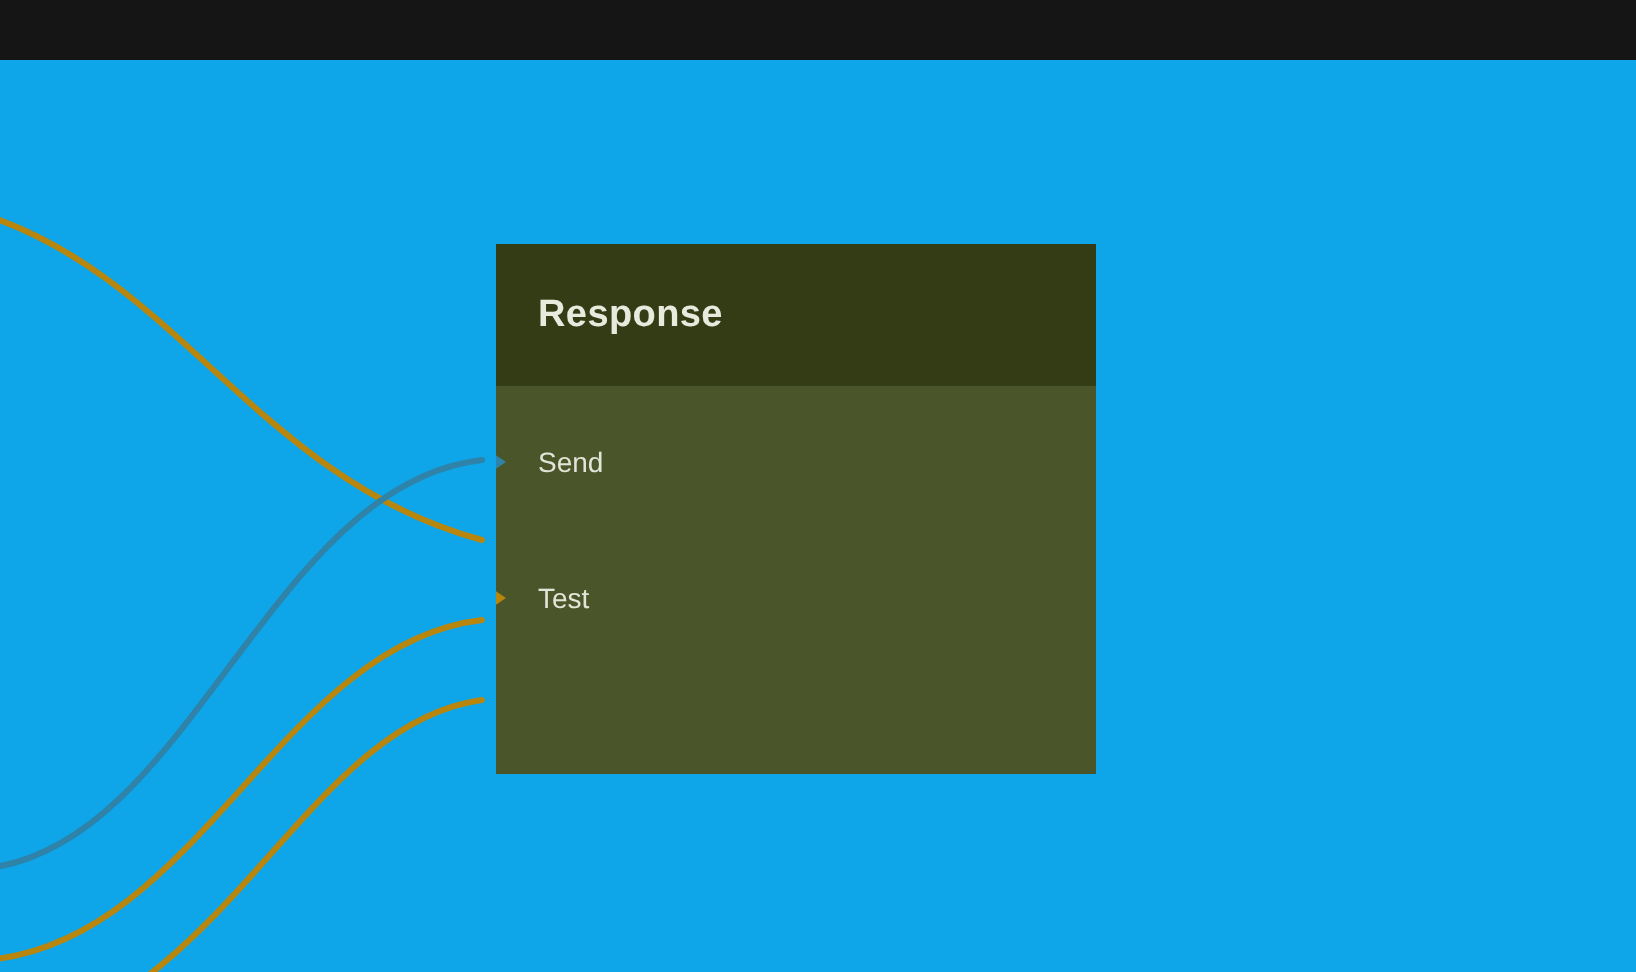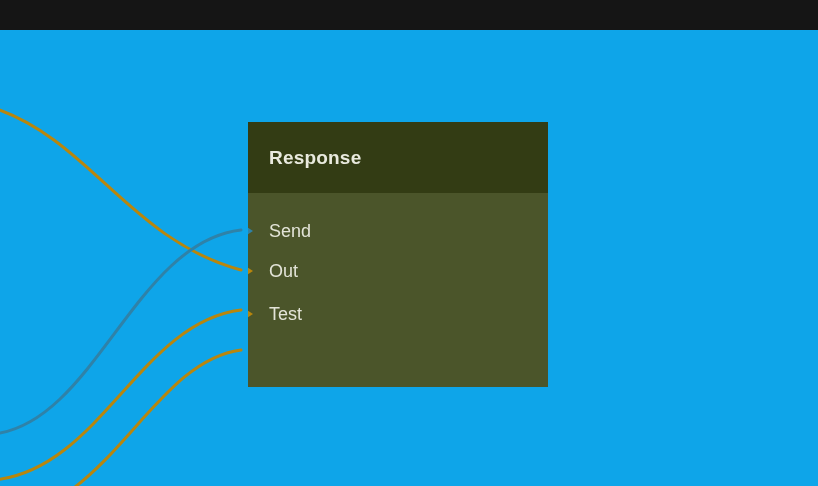--- a/index.html
+++ b/index.html
@@ -54,21 +54,21 @@
   }
   .port-row {
     position: absolute;
     left: 0;
     height: 20px;
     display: flex;
     align-items: center;
     width: 100%;
   }
   .port-label {
-    font-size: 18px;
+    font-size: 14px;
     color: #e3e4d8;
     line-height: 20px;
     margin-left: 21px;
     white-space: nowrap;
     text-align: right;
   }
   .port-arrow {
     position: absolute;
     width: 0;
     height: 0;
@@ -108,26 +108,22 @@
       <span class="node-title" style="color: rgb(233, 234, 222);">Response</span>
     </div>
 
     <div class="node-body">
 
       <div class="port-row" style="top:28px">
         <span class="port-arrow blue" style="border-left-color: rgb(47, 130, 168);"></span>
         <span class="port-label">Send</span>
       </div>
 
-      <div class="port-row" style="top:68px">
-        <span class="port-arrow" style="border-left-color: rgb(184, 134, 13);"></span>
-        <span class="port-label">Out</span>
-      </div>
 
-      <div class="port-row" style="top:111px">
+      <div class="port-row" style="top:96px">
         <span class="port-arrow" style="border-left-color: rgb(184, 134, 13);"></span>
         <span class="port-label">Test</span>
       </div>
 
 
     </div>
   </div>
 
 </div>
 

